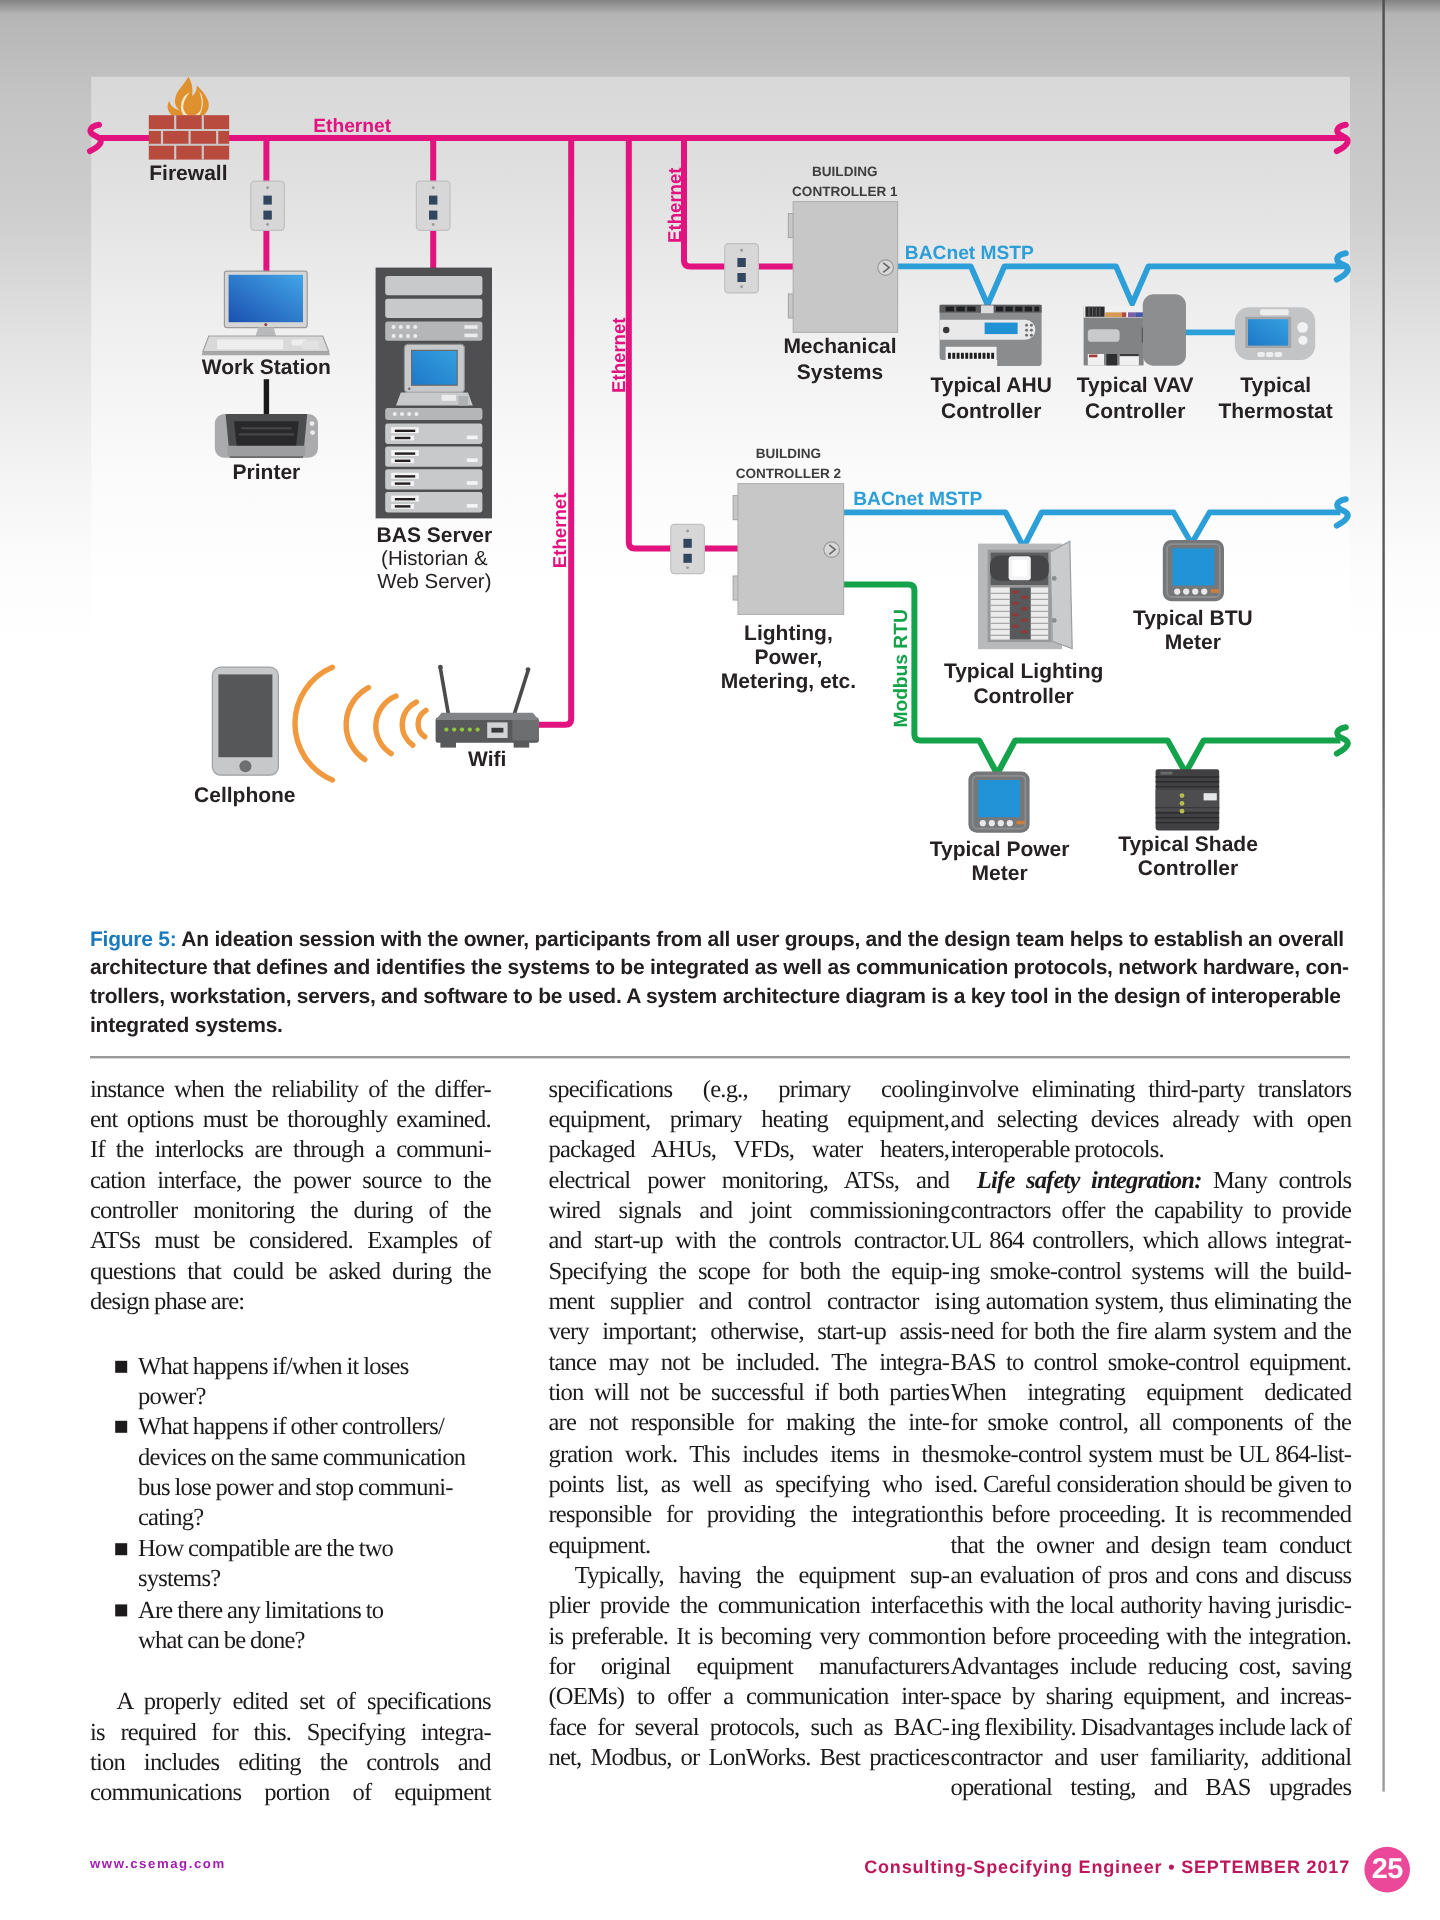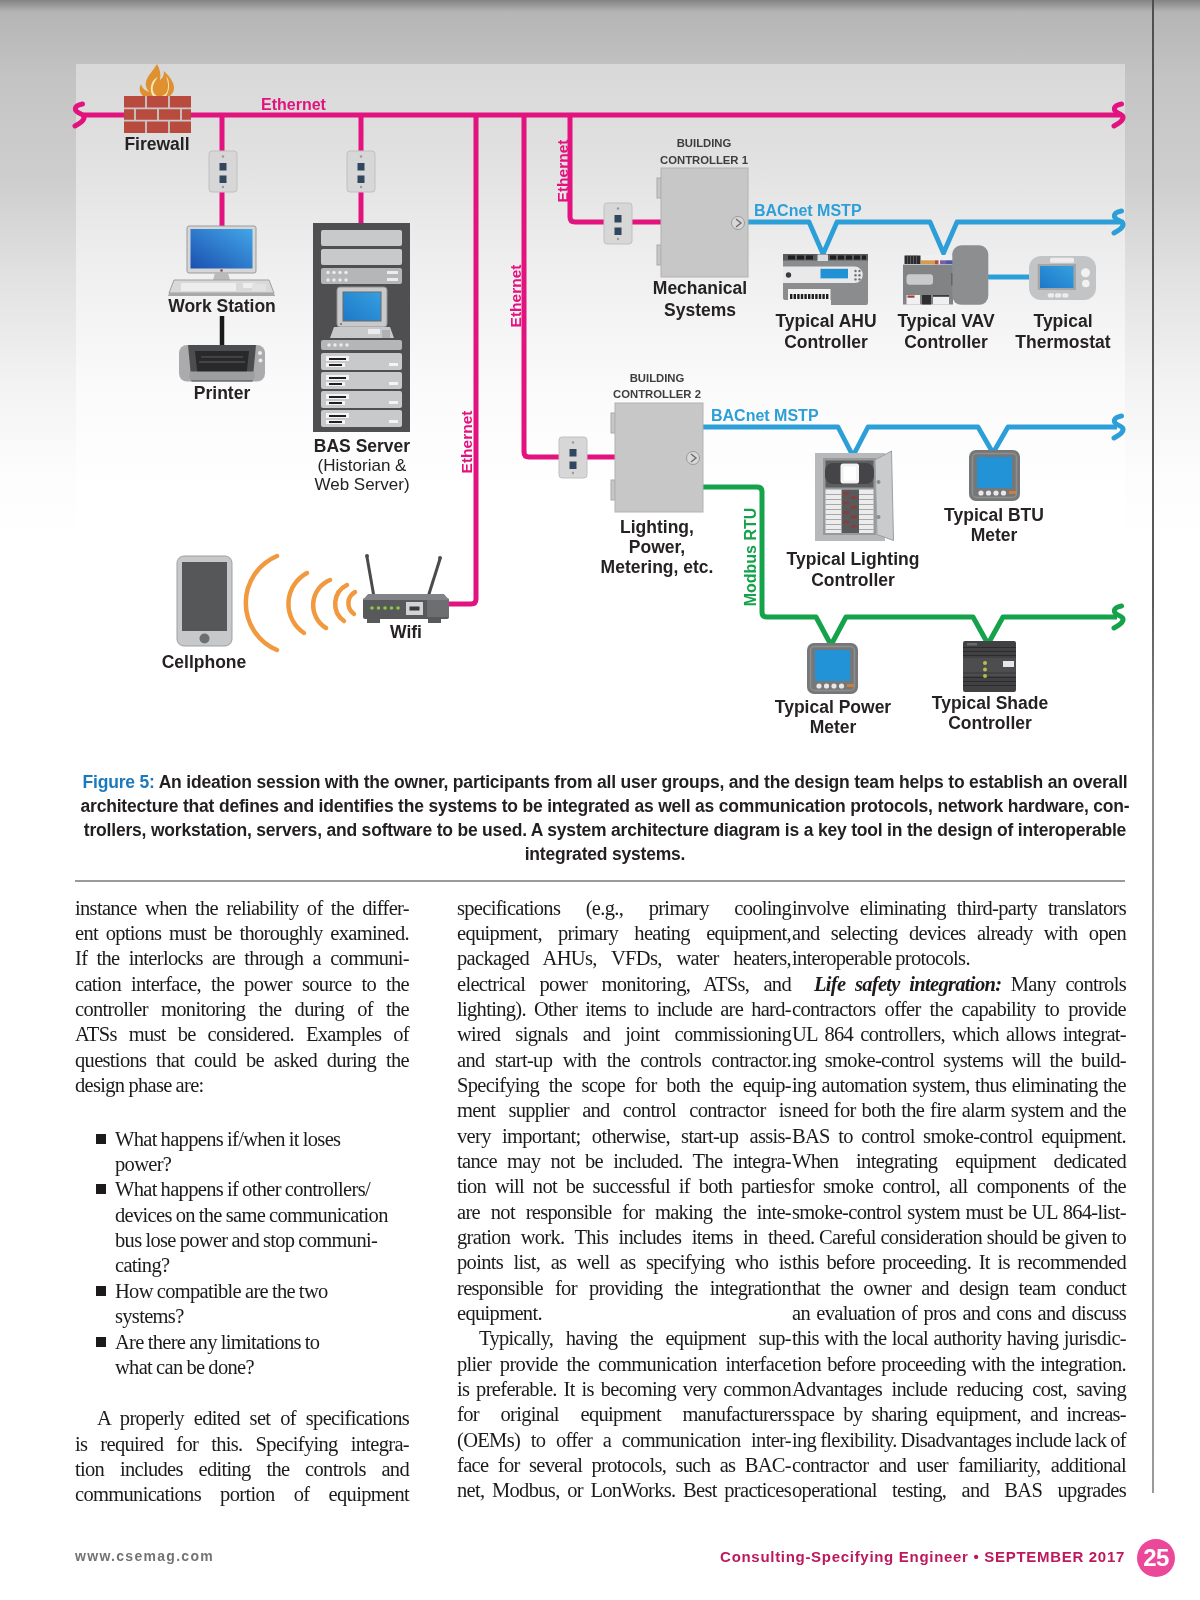--- a/index.html
+++ b/index.html
@@ -5,40 +5,40 @@
 html,body{margin:0;padding:0;}
 body{width:1200px;height:1600px;position:relative;overflow:hidden;
   font-family:"Liberation Sans",sans-serif;
   background:linear-gradient(#838383 0px,#b5b5b5 12px,#c4c4c4 80px,#cecece 180px,#e2e2e2 280px,#f2f2f2 380px,#fcfcfc 470px,#ffffff 540px);}
 #panel{position:absolute;left:76px;top:64px;width:1049px;height:698px;
   background:linear-gradient(#d8d8d8 0px,#e0e0e0 85px,#eeeeee 195px,#fafafa 320px,#ffffff 430px);}
 #edge{position:absolute;left:1152px;top:0;width:2px;height:1493px;
   background:linear-gradient(#4f4f4f 0px,#5a5a5a 600px,#8b8b8b 750px,#9a9a9a 1493px);}
 #diag{position:absolute;left:0;top:0;}
 .cap{position:absolute;left:75px;top:770px;width:1060px;
-  font-size:17.5px;line-height:24px;font-weight:bold;color:#231f20;letter-spacing:-0.2px;text-align:center;}
+  font-size:17.5px;line-height:24px;font-weight:bold;color:#231f20;letter-spacing:-0.2px;}
 .cap .fig{color:#1a7abc;}
 #rule{position:absolute;left:75px;top:880px;width:1050px;height:1.5px;background:#9a9a9a;}
 .col{position:absolute;top:0;width:334px;font-family:"Liberation Serif",serif;
   font-size:20.5px;line-height:25.35px;color:#1d1a1b;text-align:justify;text-align-last:justify;
   letter-spacing:-0.68px;word-spacing:-0.5px;}
 .col div{height:25.35px;overflow:visible;white-space:nowrap;}
 .col .last{text-align-last:left;}
 .ind{text-indent:22px;}
 .bullets{margin-top:28.5px;margin-bottom:26px;height:auto !important;}
 .bullets div{text-align-last:left;}
 .bl{padding-left:40px;position:relative;}
 .bl .sq{position:absolute;left:21px;top:7px;width:10px;height:10px;background:#1d1a1b;}
 .bi{padding-left:40px;}
 #colwrap{position:absolute;left:0;top:895.5px;width:1200px;}
 #c1{left:75px;}
 #c2{left:457px;}
 #c3{left:792px;}
 #footer{position:absolute;left:0;top:0;width:1200px;}
-.fl{position:absolute;left:75px;top:1548px;font-size:14px;font-weight:bold;color:#737373;letter-spacing:1.3px;}
+.fl{position:absolute;left:75px;top:1548px;font-size:11px;font-weight:bold;color:#a21caf;letter-spacing:1.3px;}
 .fr{position:absolute;right:75px;top:1548px;font-size:15px;font-weight:bold;color:#be185d;letter-spacing:0.7px;}
 .pgnum{position:absolute;left:1137px;top:1539px;width:38px;height:38px;border-radius:50%;background:#ec4899;
   color:#fff;font-size:24px;font-weight:bold;text-align:center;line-height:38px;letter-spacing:-0.5px;}
 </style>
 </head>
 <body>
 <div id="panel"></div>
 <div id="edge"></div>
 <svg id="diag" width="1200" height="1600" viewBox="0 0 1200 1600" fill="none">
 <defs>
@@ -433,21 +433,20 @@
 <div class="ind">A properly edited set of specifications</div>
 <div>is required for this. Specifying integra-</div>
 <div>tion includes editing the controls and</div>
 <div>communications portion of equipment</div>
 </div>
 <div class="col" id="c2">
 <div>specifications (e.g., primary cooling</div>
 <div>equipment, primary heating equipment,</div>
 <div>packaged AHUs, VFDs, water heaters,</div>
 <div>electrical power monitoring, ATSs, and</div>
-<div>lighting). Other items to include are hard-</div>
 <div>wired signals and joint commissioning</div>
 <div>and start-up with the controls contractor.</div>
 <div>Specifying the scope for both the equip-</div>
 <div>ment supplier and control contractor is</div>
 <div>very important; otherwise, start-up assis-</div>
 <div>tance may not be included. The integra-</div>
 <div>tion will not be successful if both parties</div>
 <div>are not responsible for making the inte-</div>
 <div>gration work. This includes items in the</div>
 <div>points list, as well as specifying who is</div>

